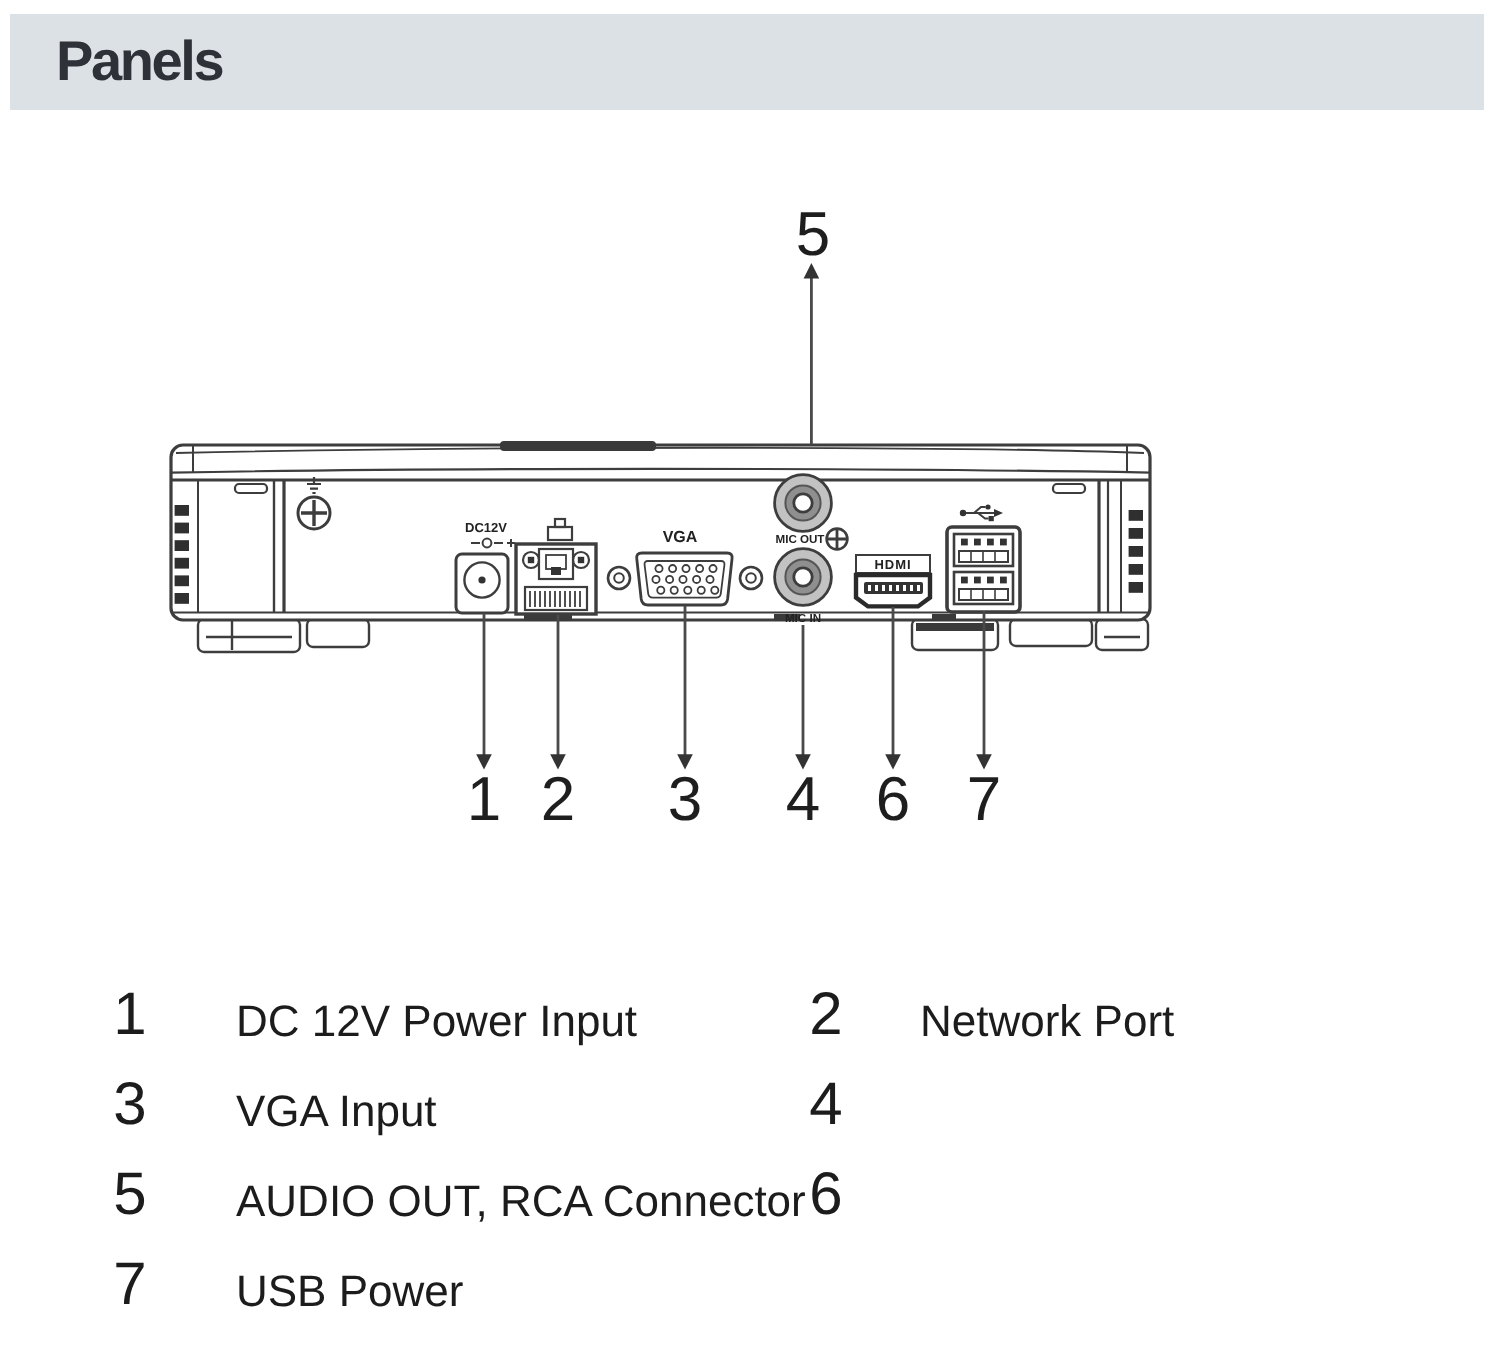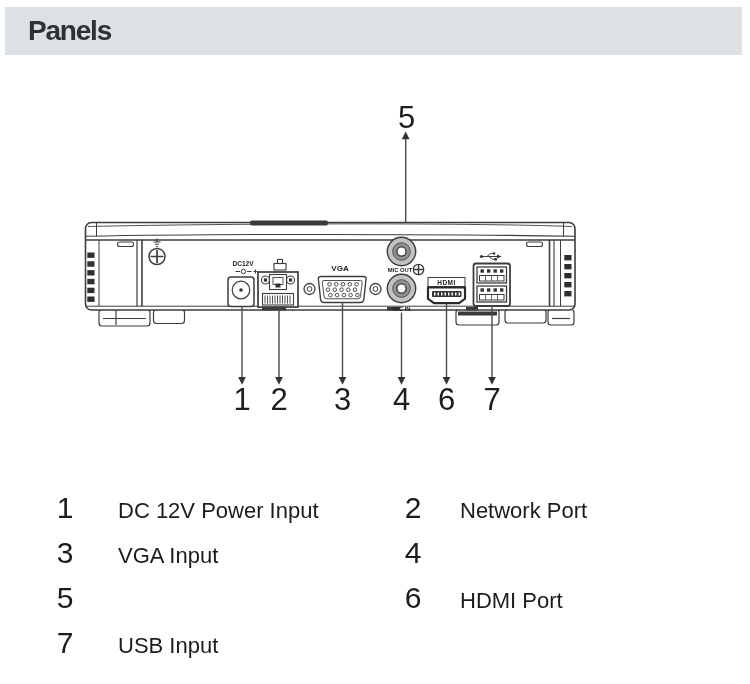--- a/index.html
+++ b/index.html
@@ -260,24 +260,24 @@
       <span class="lg-num col2">2</span>
       <span class="lg-label col2">Network Port</span>
     </div>
     <div class="legend-row" style="top:538px">
       <span class="lg-num col1">3</span>
       <span class="lg-label col1">VGA Input</span>
       <span class="lg-num col2">4</span>
     </div>
     <div class="legend-row" style="top:583px">
       <span class="lg-num col1">5</span>
+      <span class="lg-label col1">AUDIO OUT, RCA Connector</span>
       <span class="lg-num col2">6</span>
-      <span class="lg-label col2">HDMI Port</span>
     </div>
     <div class="legend-row" style="top:628px">
       <span class="lg-num col1">7</span>
-      <span class="lg-label col1">USB Input</span>
+      <span class="lg-label col1">USB Power</span>
       <span class="lg-num col2"></span>
       <span class="lg-label col2"></span>
     </div>
   </div>
 
 </div>
 
 </body></html>

